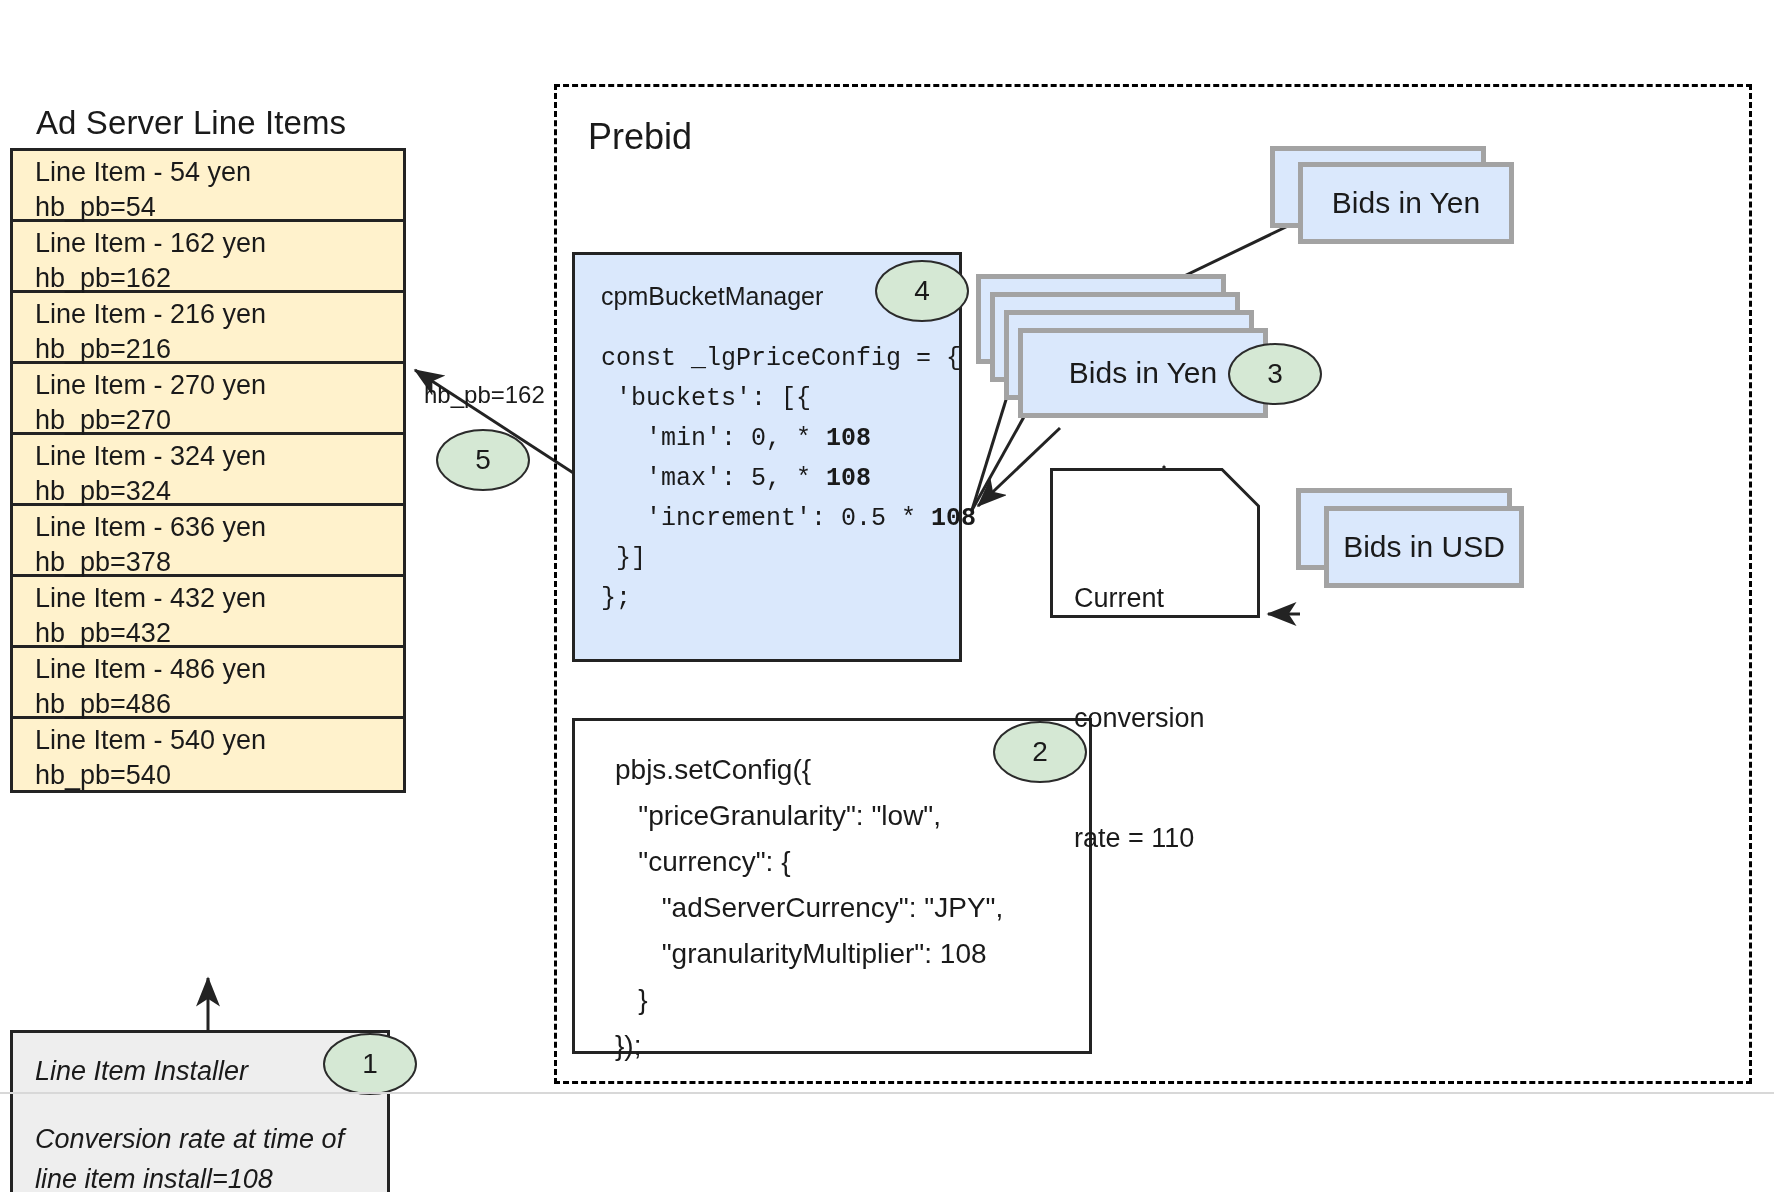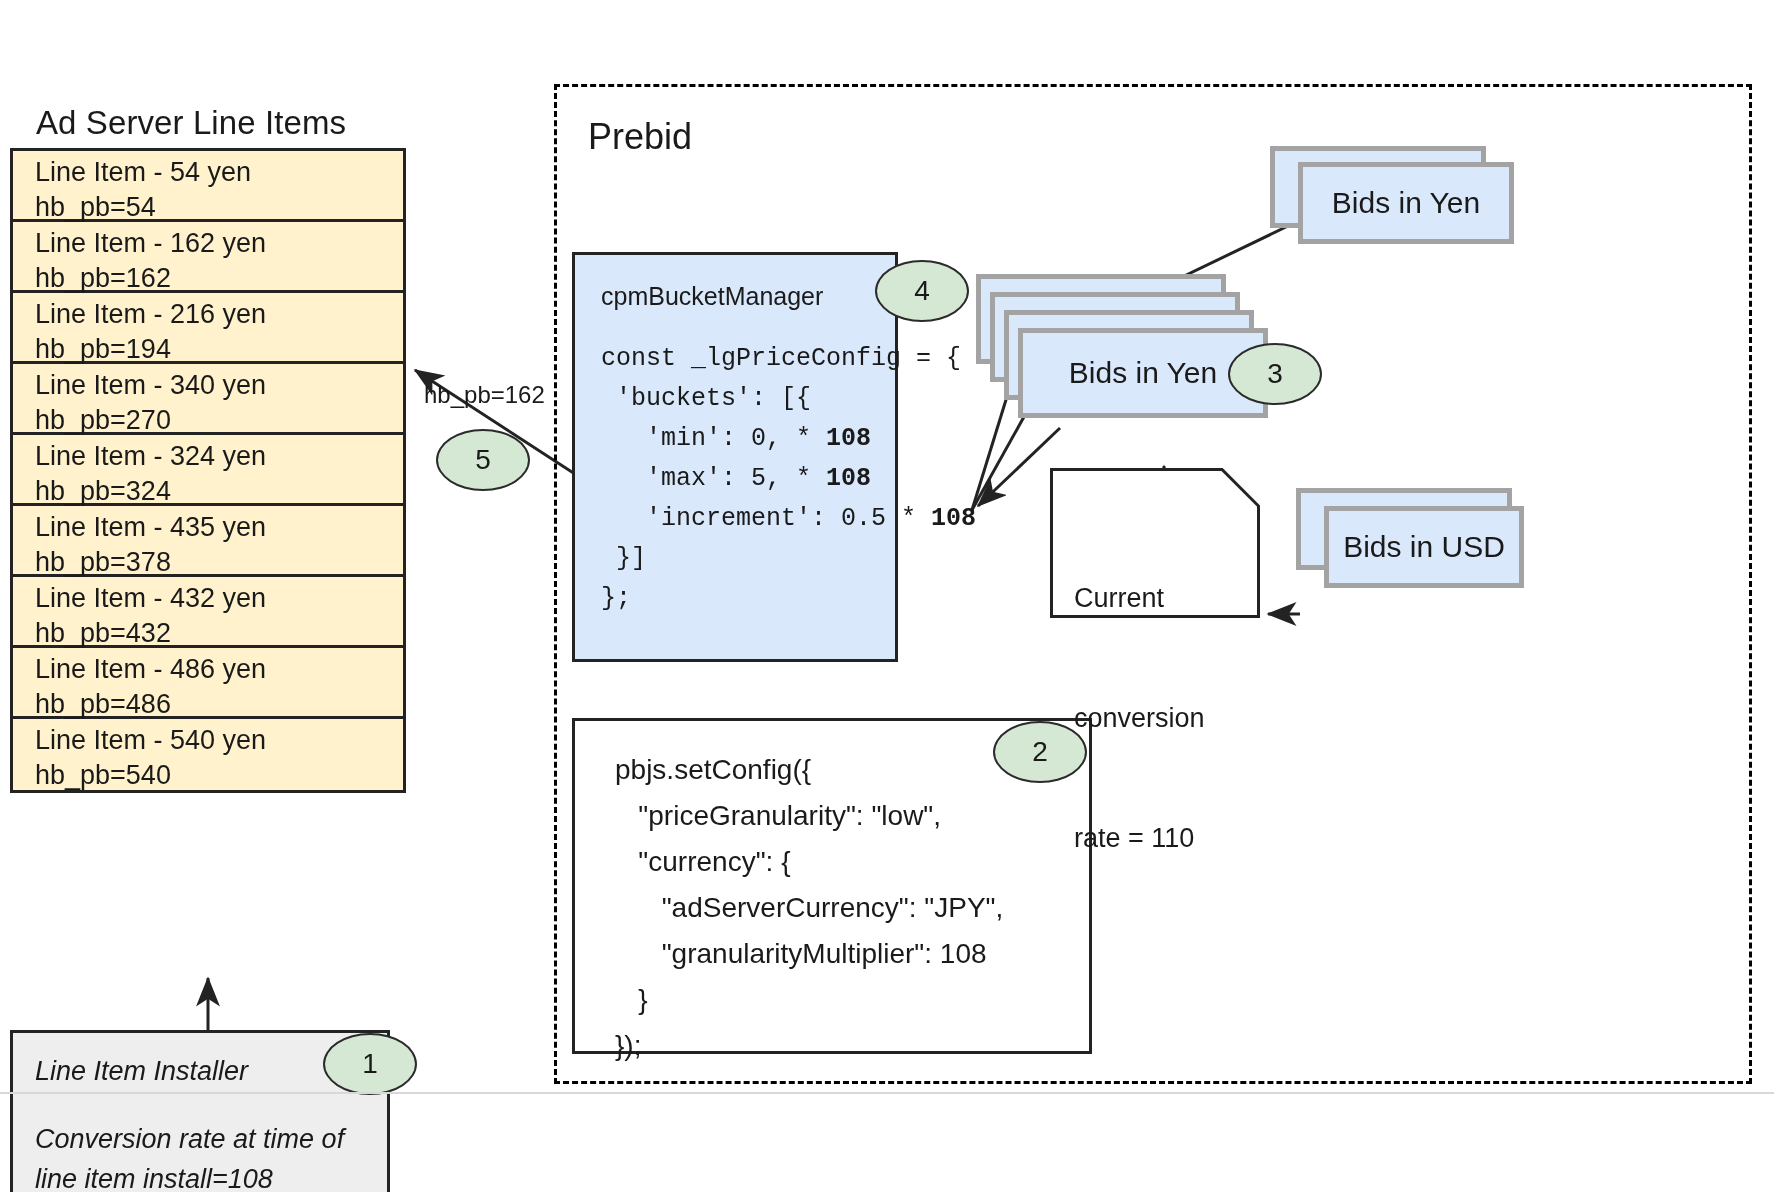--- a/index.html
+++ b/index.html
@@ -230,32 +230,32 @@
       <div class="lineitem-row">
         <div class="li-line">Line Item - 54 yen</div>
         <div class="li-line">hb_pb=54</div>
       </div>
       <div class="lineitem-row">
         <div class="li-line">Line Item - 162 yen</div>
         <div class="li-line">hb_pb=162</div>
       </div>
       <div class="lineitem-row">
         <div class="li-line">Line Item - 216 yen</div>
-        <div class="li-line">hb_pb=194</div>
-      </div>
-      <div class="lineitem-row">
-        <div class="li-line">Line Item - 340 yen</div>
+        <div class="li-line">hb_pb=216</div>
+      </div>
+      <div class="lineitem-row">
+        <div class="li-line">Line Item - 270 yen</div>
         <div class="li-line">hb_pb=270</div>
       </div>
       <div class="lineitem-row">
         <div class="li-line">Line Item - 324 yen</div>
         <div class="li-line">hb_pb=324</div>
       </div>
       <div class="lineitem-row">
-        <div class="li-line">Line Item - 435 yen</div>
+        <div class="li-line">Line Item - 636 yen</div>
         <div class="li-line">hb_pb=378</div>
       </div>
       <div class="lineitem-row">
         <div class="li-line">Line Item - 432 yen</div>
         <div class="li-line">hb_pb=432</div>
       </div>
       <div class="lineitem-row">
         <div class="li-line">Line Item - 486 yen</div>
         <div class="li-line">hb_pb=486</div>
       </div>
@@ -270,21 +270,21 @@
     <div class="ib-gap"></div>
     <div class="ib-line">Conversion rate at time of</div>
     <div class="ib-line">line item install=108</div>
   </div>
 
   <div class="badge" style="left:323px; top:985px; width:94px; height:62px;">1</div>
 
   <div class="prebid-container" style="left:554px; top:36px; width:1198px; height:1000px;"></div>
   <div class="prebid-title" style="left:588px; top:68px;">Prebid</div>
 
-  <div class="code-box" style="left:572px; top:204px; width:326px; height:410px;">
+  <div class="code-box" style="left:572px; top:204px; width:390px; height:410px;">
     <div class="code-title">cpmBucketManager</div>
     <div class="code-body" id="code-body"><div><span>const _lgPriceConfig = {</span></div><div><span> 'buckets': [{</span></div><div><span>   'min': 0, * </span><b>108</b></div><div><span>   'max': 5, * </span><b>108</b></div><div><span>   'increment': 0.5 * </span><b>108</b></div><div><span> }]</span></div><div><span>};</span></div></div>
   </div>
 
   <div class="badge" style="left:875px; top:212px; width:94px; height:62px;">4</div>
 
   <div class="config-box" style="left:572px; top:670px; width:520px; height:336px;">
     <div class="config-body" id="config-body"><div>pbjs.setConfig({</div><div>   "priceGranularity": "low",</div><div>   "currency": {</div><div>      "adServerCurrency": "JPY",</div><div>      "granularityMultiplier": 108</div><div>   }</div><div>});</div></div>
   </div>
 

